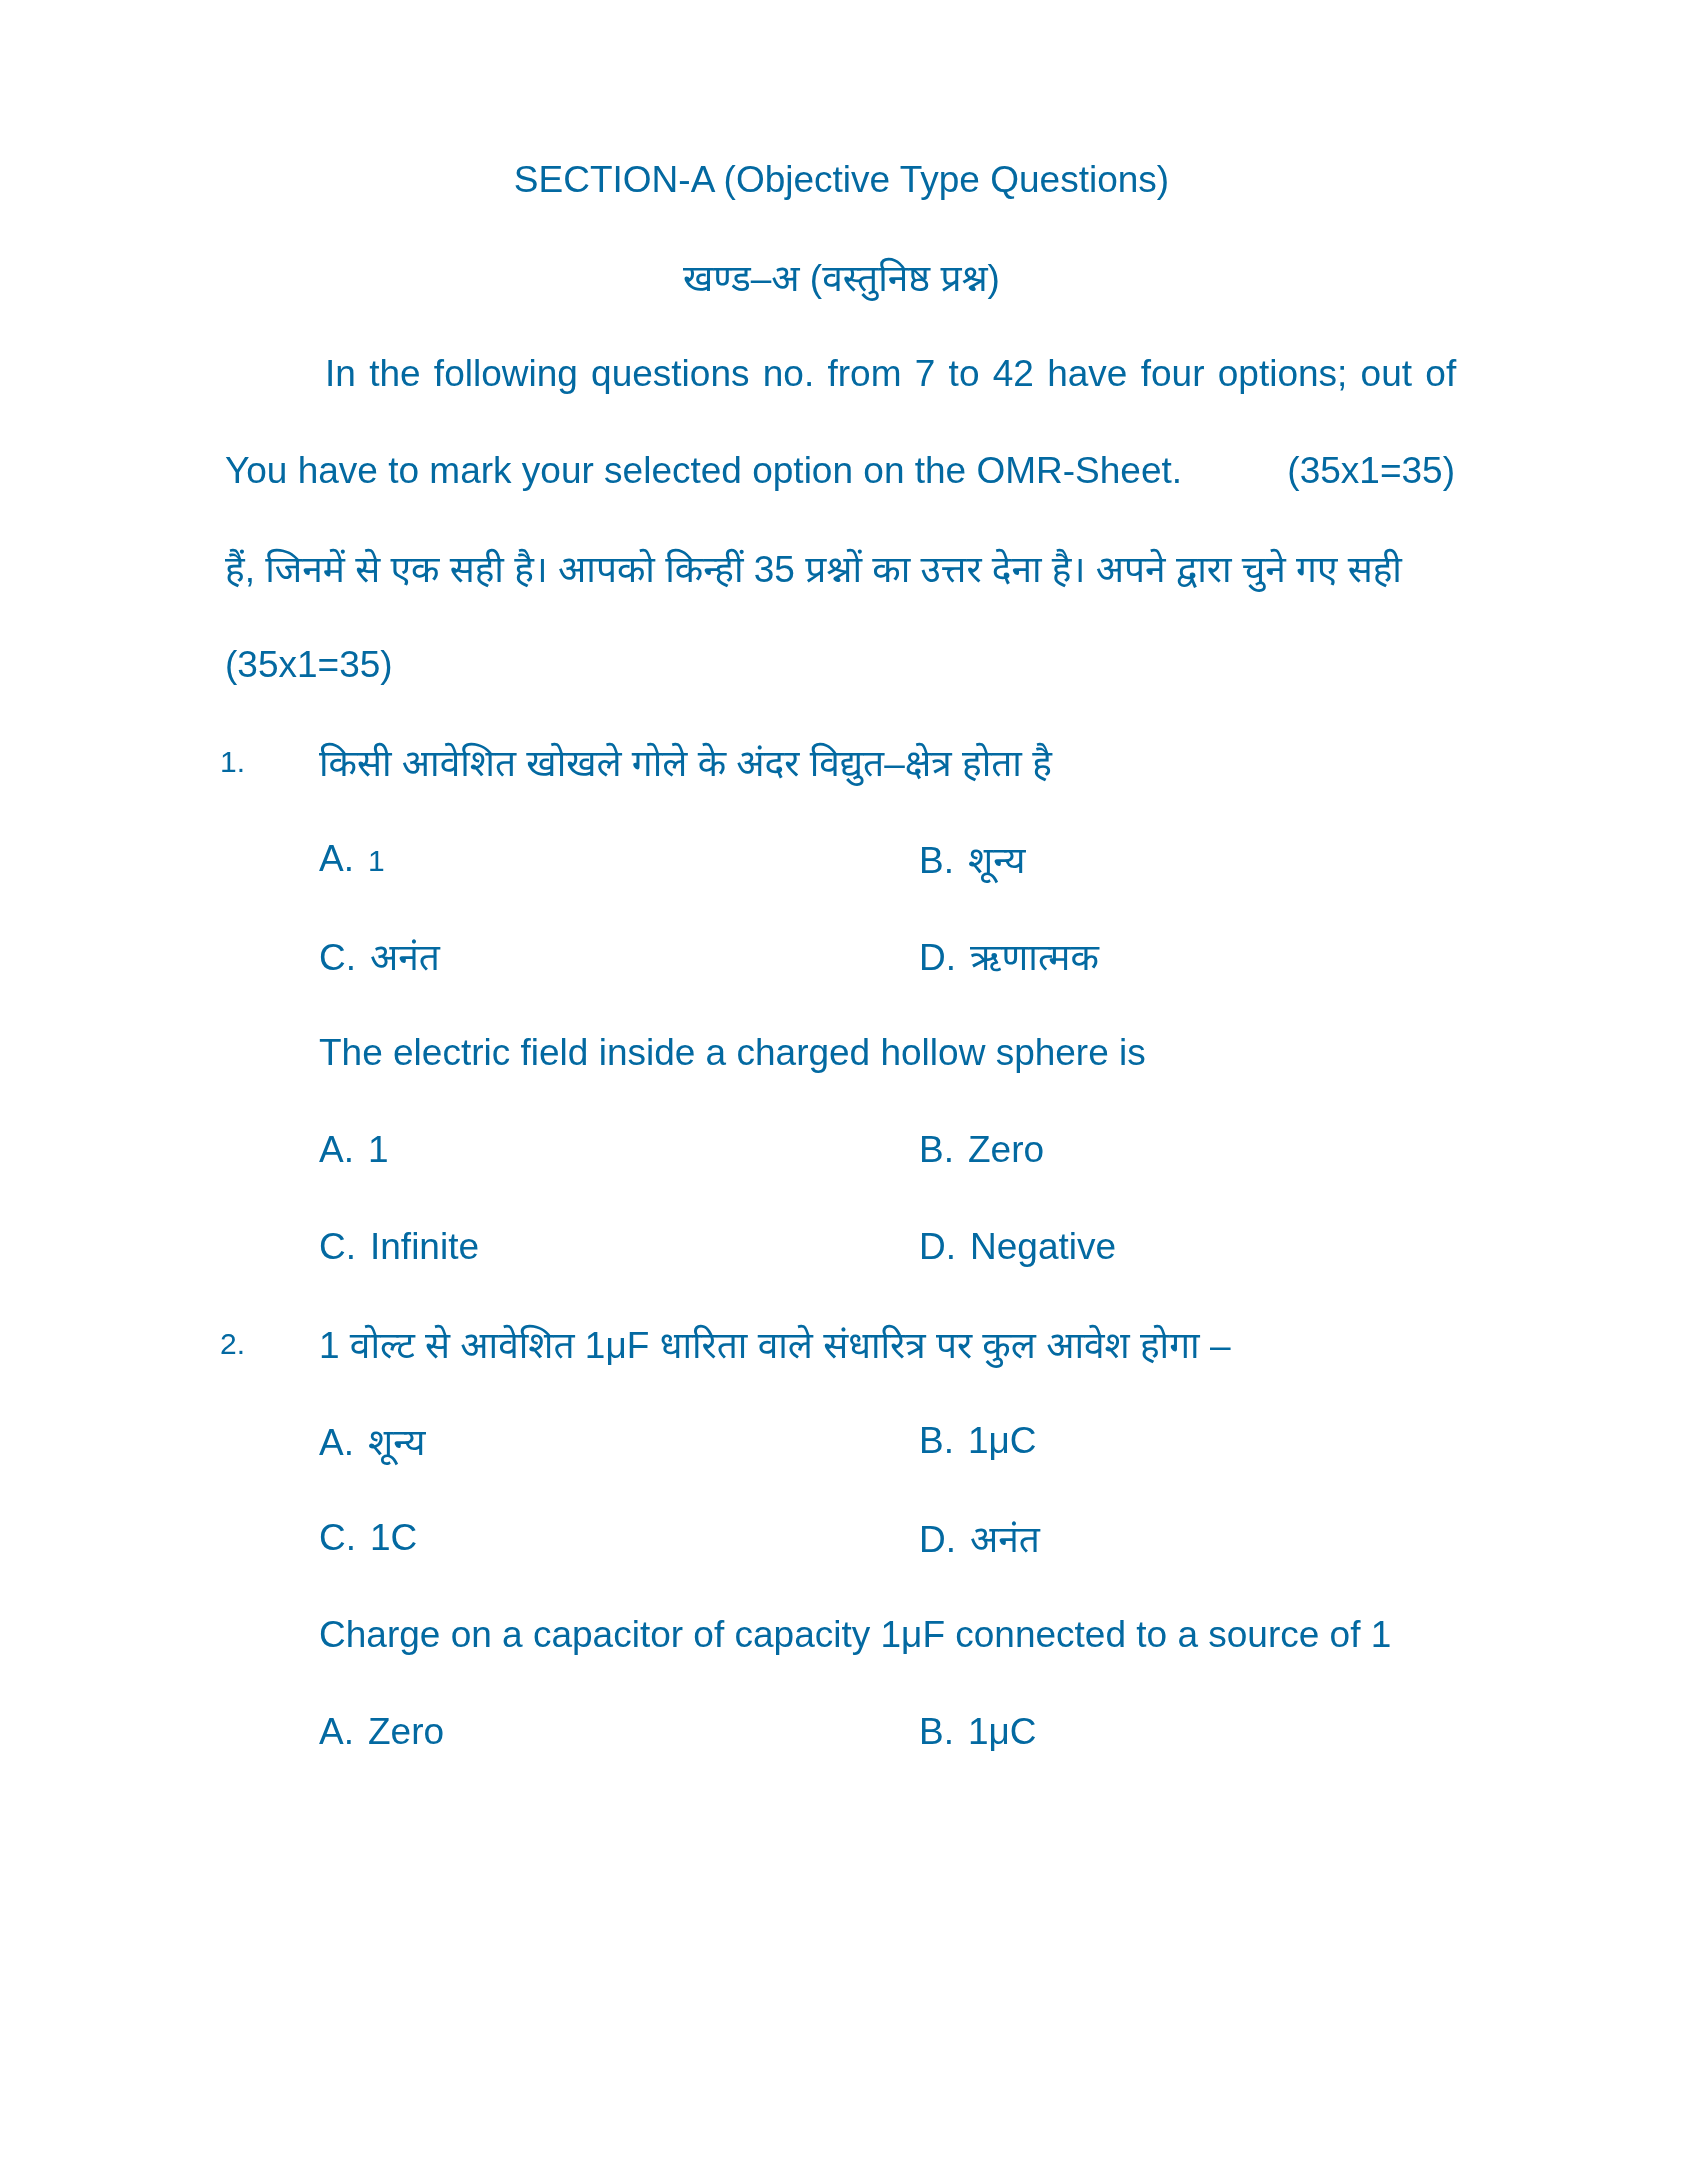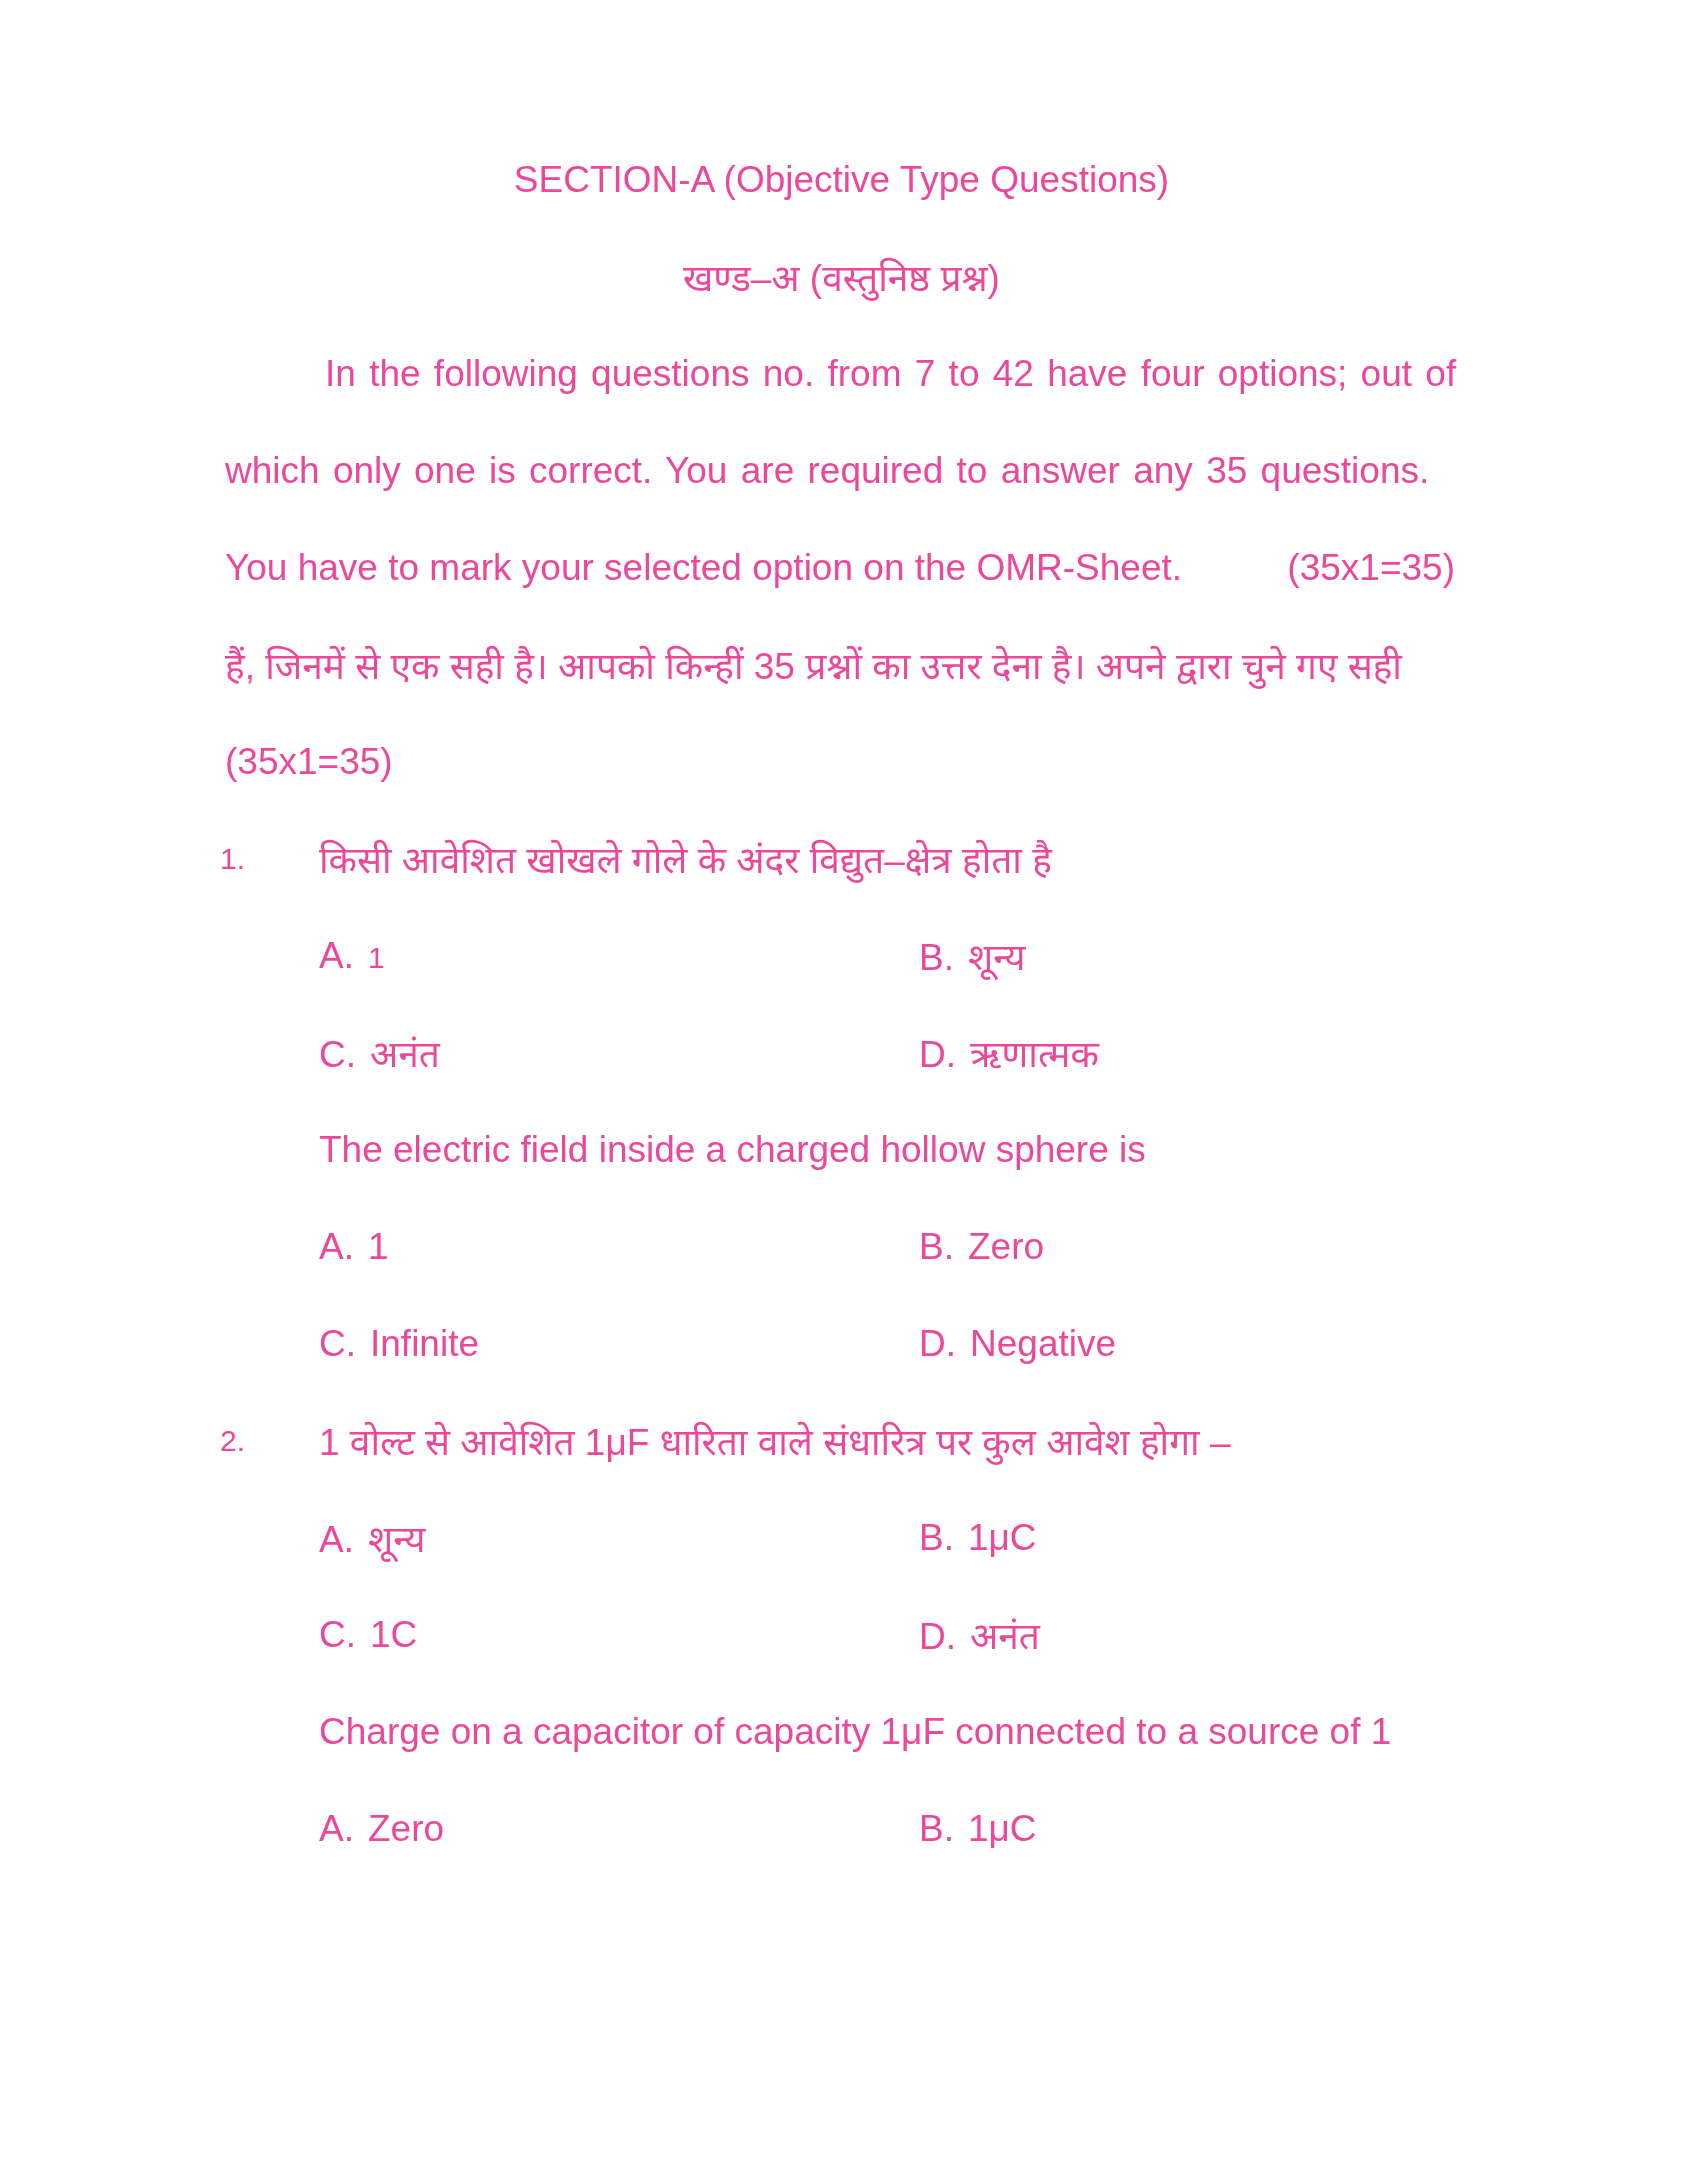--- a/index.html
+++ b/index.html
@@ -2,21 +2,21 @@
 <html><head>
 <meta charset="utf-8">
 <style>
   html, body { margin:0; padding:0; }
   body { background:#ffffff; }
   .page {
     position:relative;
     width:1683px;
     height:2178px;
     background:#ffffff;
-    color:#ec4899;
+    color:#0369a1;
     font-family:"Liberation Sans","DejaVu Sans",sans-serif;
     font-size:37px;
     box-sizing:border-box;
     padding-top:131px;
     overflow:hidden;
   }
   .row { height:97px; display:flex; align-items:center; white-space:nowrap; }
   .row-center { justify-content:center; }
   .indent-first { padding-left:325px; }
   .body-left { padding-left:225px; }
@@ -38,23 +38,20 @@
 
   <div class="row row-center">
     <span>SECTION-A (Objective Type Questions)</span>
   </div>
   <div class="row row-center">
     <span>खण्ड–अ (वस्तुनिष्ठ प्रश्न)</span>
   </div>
 
   <div class="row indent-first word-sp">
     <span>In the following questions no. from 7 to 42 have four options; out of</span>
-  </div>
-  <div class="row body-left word-sp">
-    <span>which only one is correct. You are required to answer any 35 questions.</span>
   </div>
   <div class="row marks-row">
     <span>You have to mark your selected option on the OMR-Sheet.</span>
     <span>(35x1=35)</span>
   </div>
 
   <div class="row body-left">
     <span>हैं, जिनमें से एक सही है। आपको किन्हीं 35 प्रश्नों का उत्तर देना है। अपने द्वारा चुने गए सही</span>
   </div>
   <div class="row marks-row">

